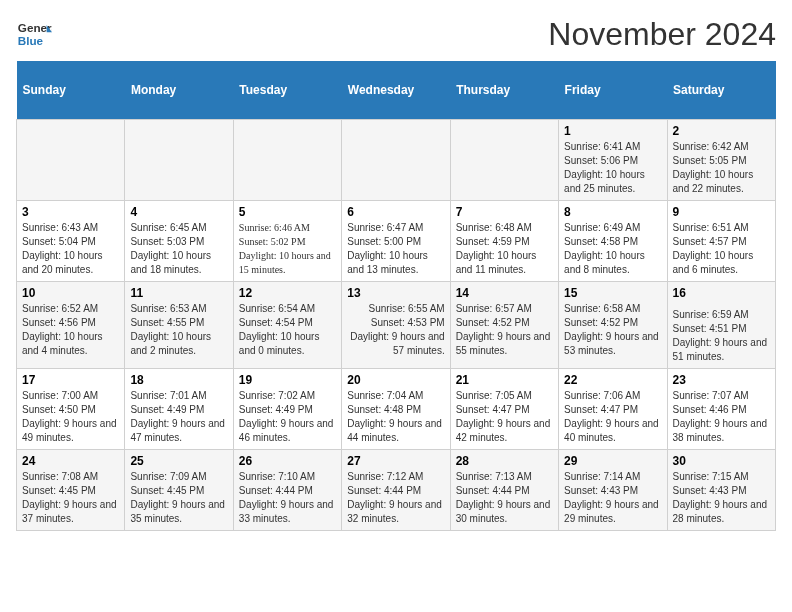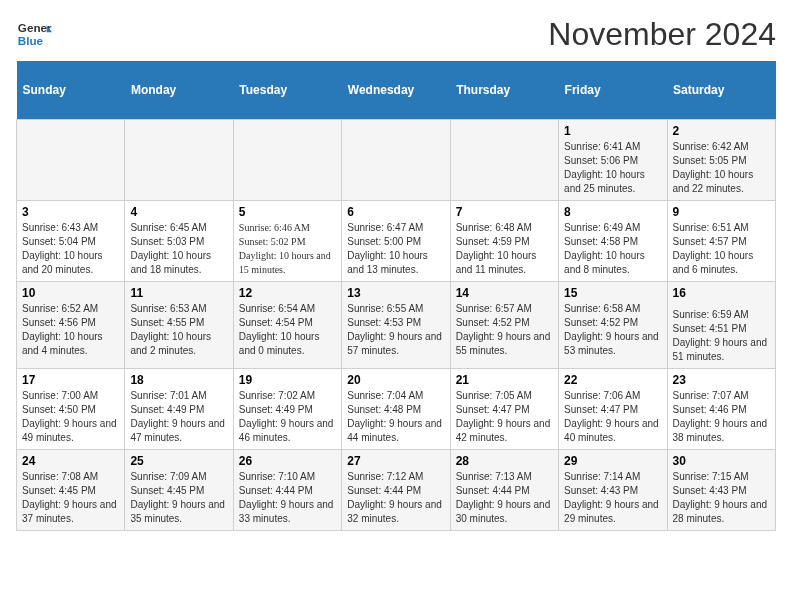--- a/index.html
+++ b/index.html
@@ -185,21 +185,21 @@
 Daylight: 10 hours and 2 minutes.</div>
         </td>
         <td>
           <span class="day-num">12</span>
           <div class="day-info" style="white-space: pre-line;">Sunrise: 6:54 AM
 Sunset: 4:54 PM
 Daylight: 10 hours and 0 minutes.</div>
         </td>
         <td>
           <span class="day-num">13</span>
-          <div class="day-info" style="white-space: pre-line;">Sunrise: 6:55 AM
+          <div class="day-info" style="white-space: pre-line; text-align: right;">Sunrise: 6:55 AM
 Sunset: 4:53 PM
 Daylight: 9 hours and 57 minutes.</div>
         </td>
         <td>
           <span class="day-num">14</span>
           <div class="day-info" style="white-space: pre-line;">Sunrise: 6:57 AM
 Sunset: 4:52 PM
 Daylight: 9 hours and 55 minutes.</div>
         </td>
         <td>

